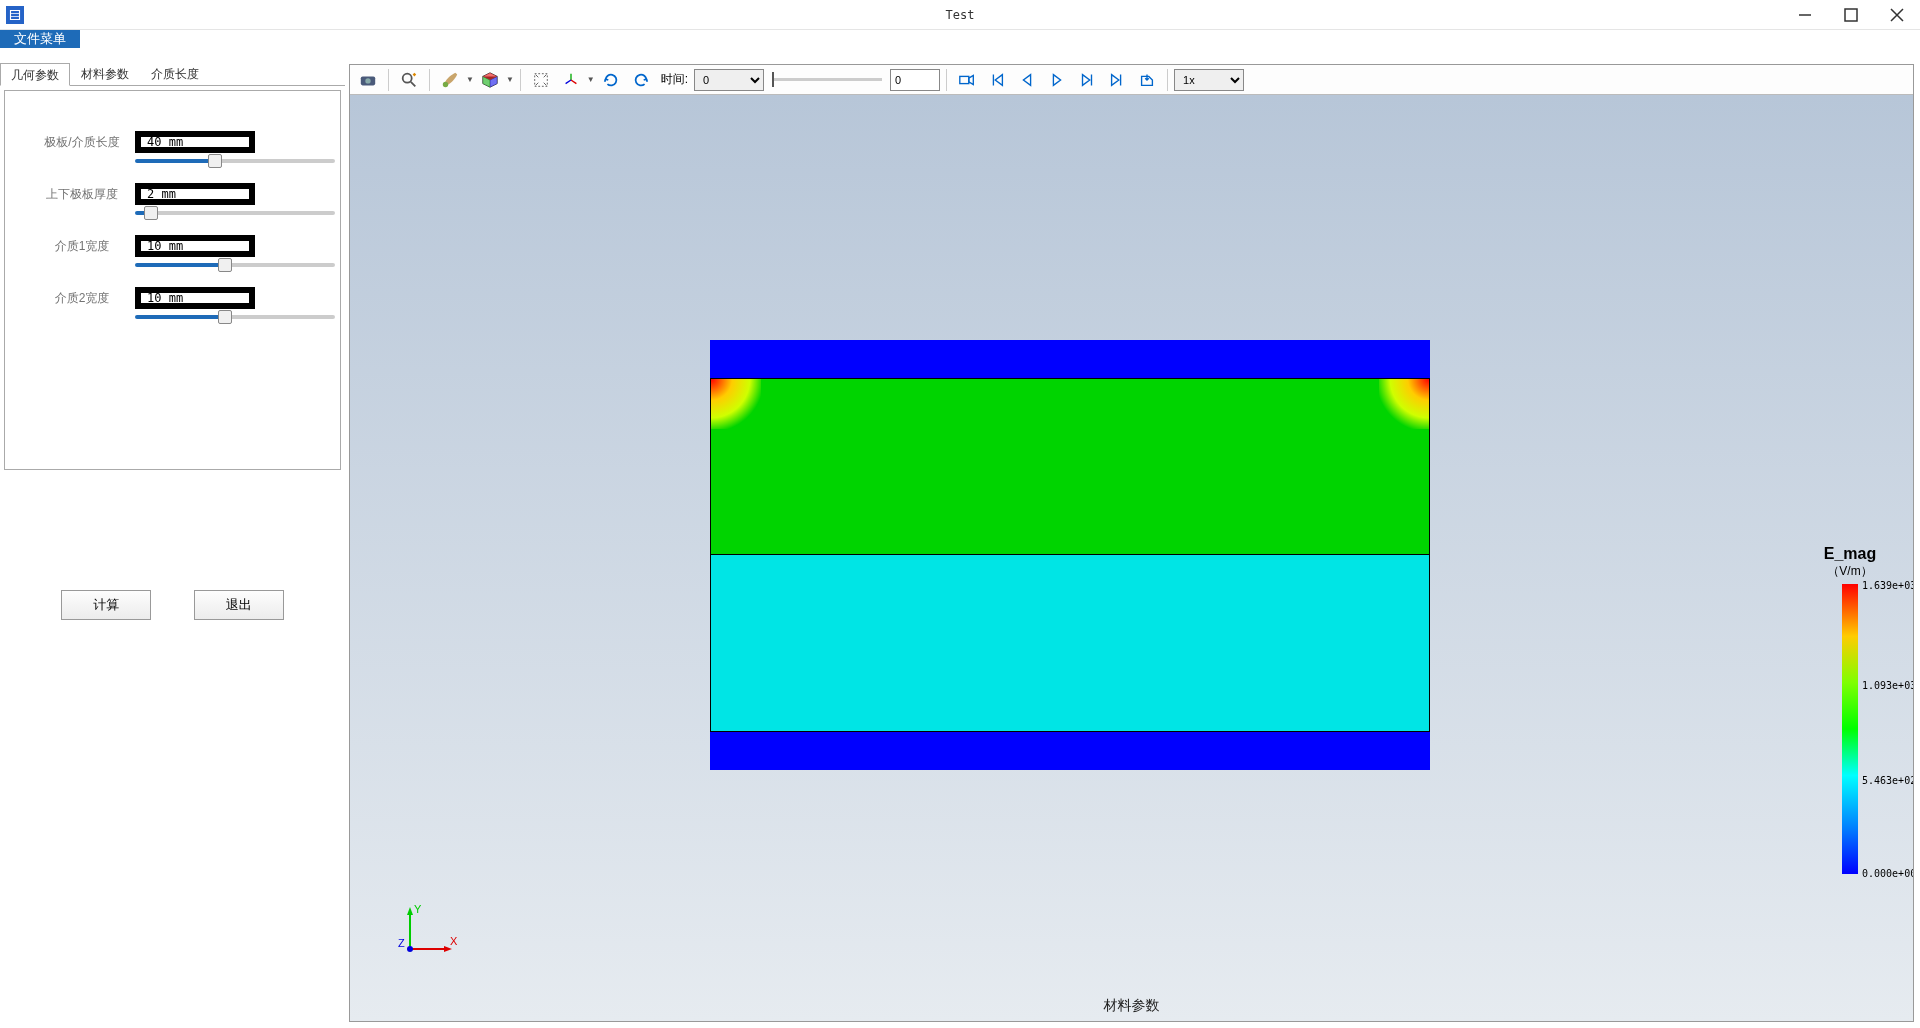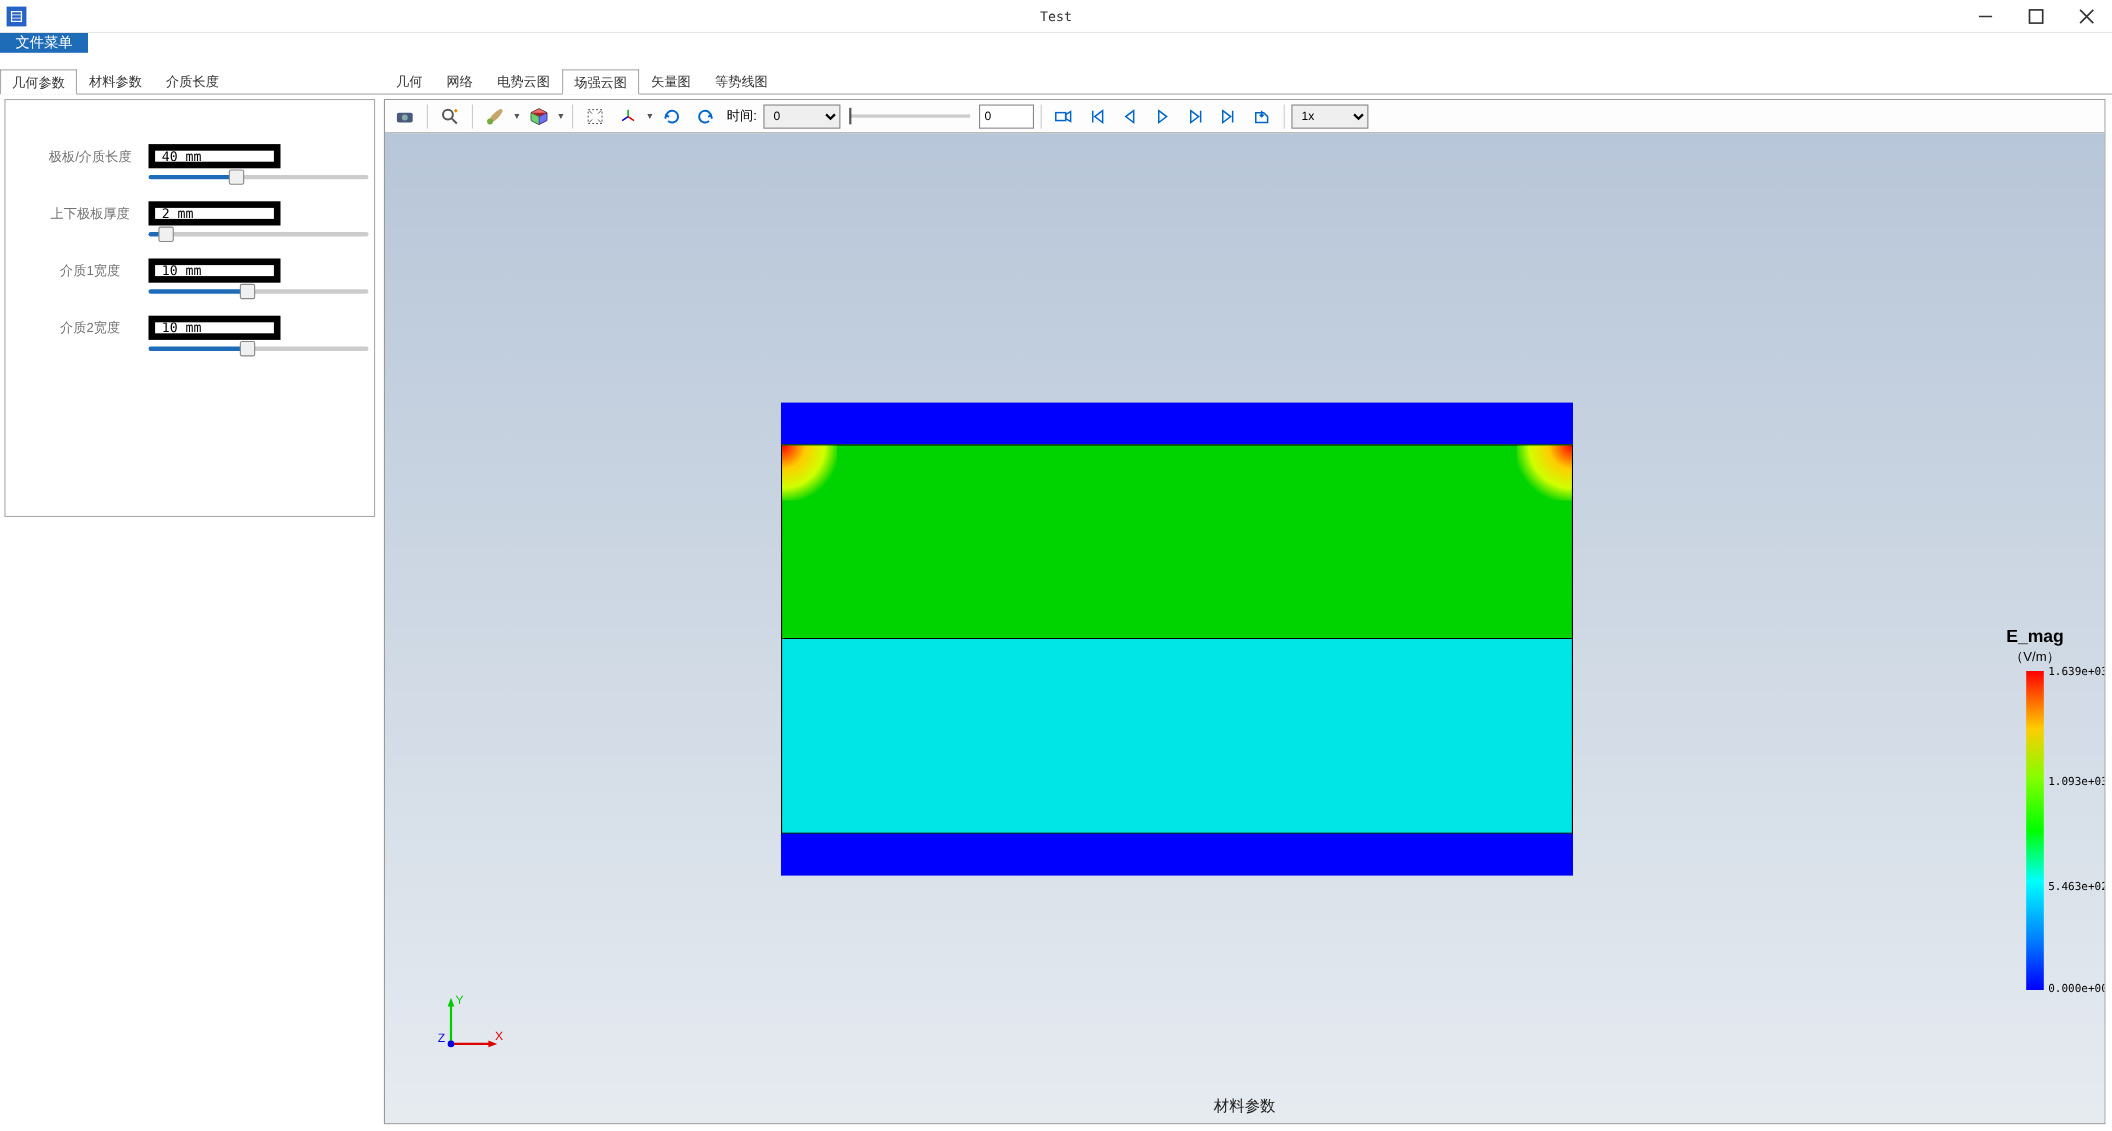--- a/index.html
+++ b/index.html
@@ -156,31 +156,27 @@
         <div class="plabel">介质2宽度</div>
         <input value="10 mm" style="">
       </div>
       <div class="slider-wrap">
           <div class="slider" style="--p:45%">
             <div class="thumb"></div>
           </div>
         </div>
     </div>
 
+    <div class="btn-row">
+      <button class="btn">计算</button>
+      <button class="btn">退出</button>
+    </div>
   </div>
 
   <div class="right-panel">
-    <div class="right-tabs">
-      <div class="tab">几何</div>
-      <div class="tab">网络</div>
-      <div class="tab">电势云图</div>
-      <div class="tab active">场强云图</div>
-      <div class="tab">矢量图</div>
-      <div class="tab">等势线图</div>
-    </div>
 
     <div class="viewer-wrap">
       <div class="toolbar">
         <div class="tbtn">
             <svg class="icon" viewBox="0 0 20 20">
               <rect x="2" y="6" width="16" height="10" rx="2" fill="#4a5a7a"></rect>
               <circle cx="10" cy="11" r="3" fill="#8aa"></circle>
             </svg>
           </div>
         <div class="tsep"></div>

